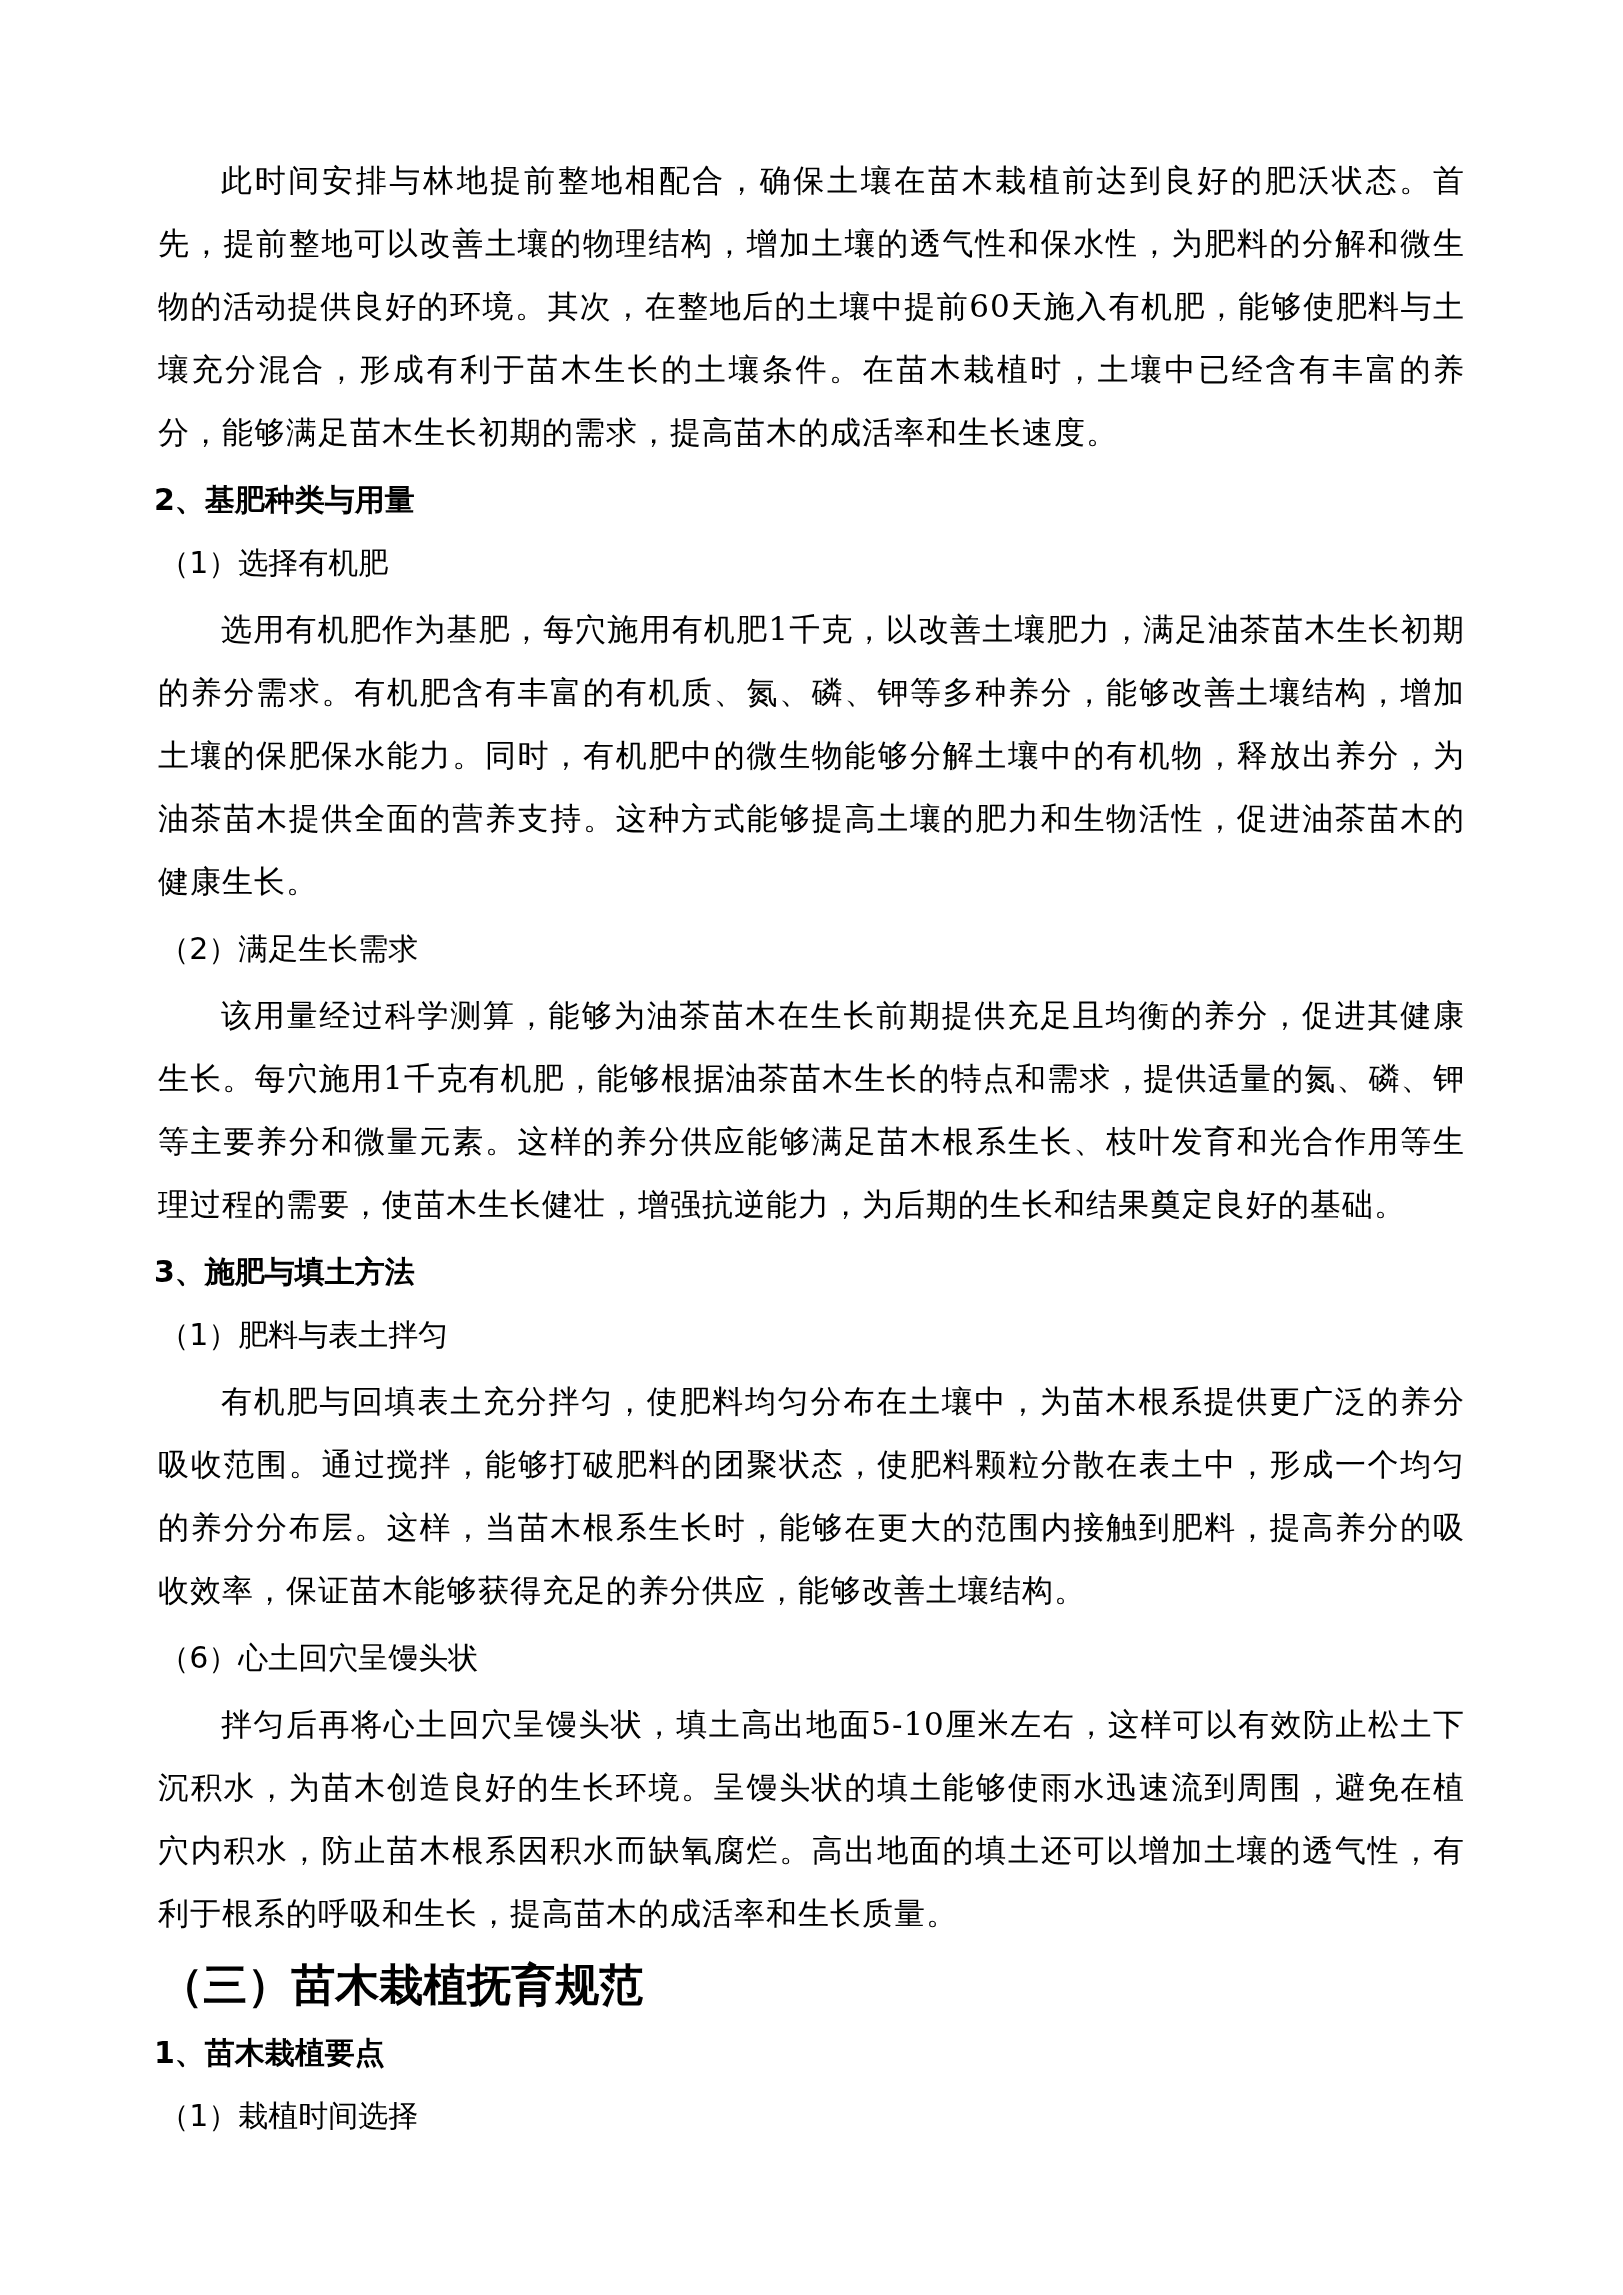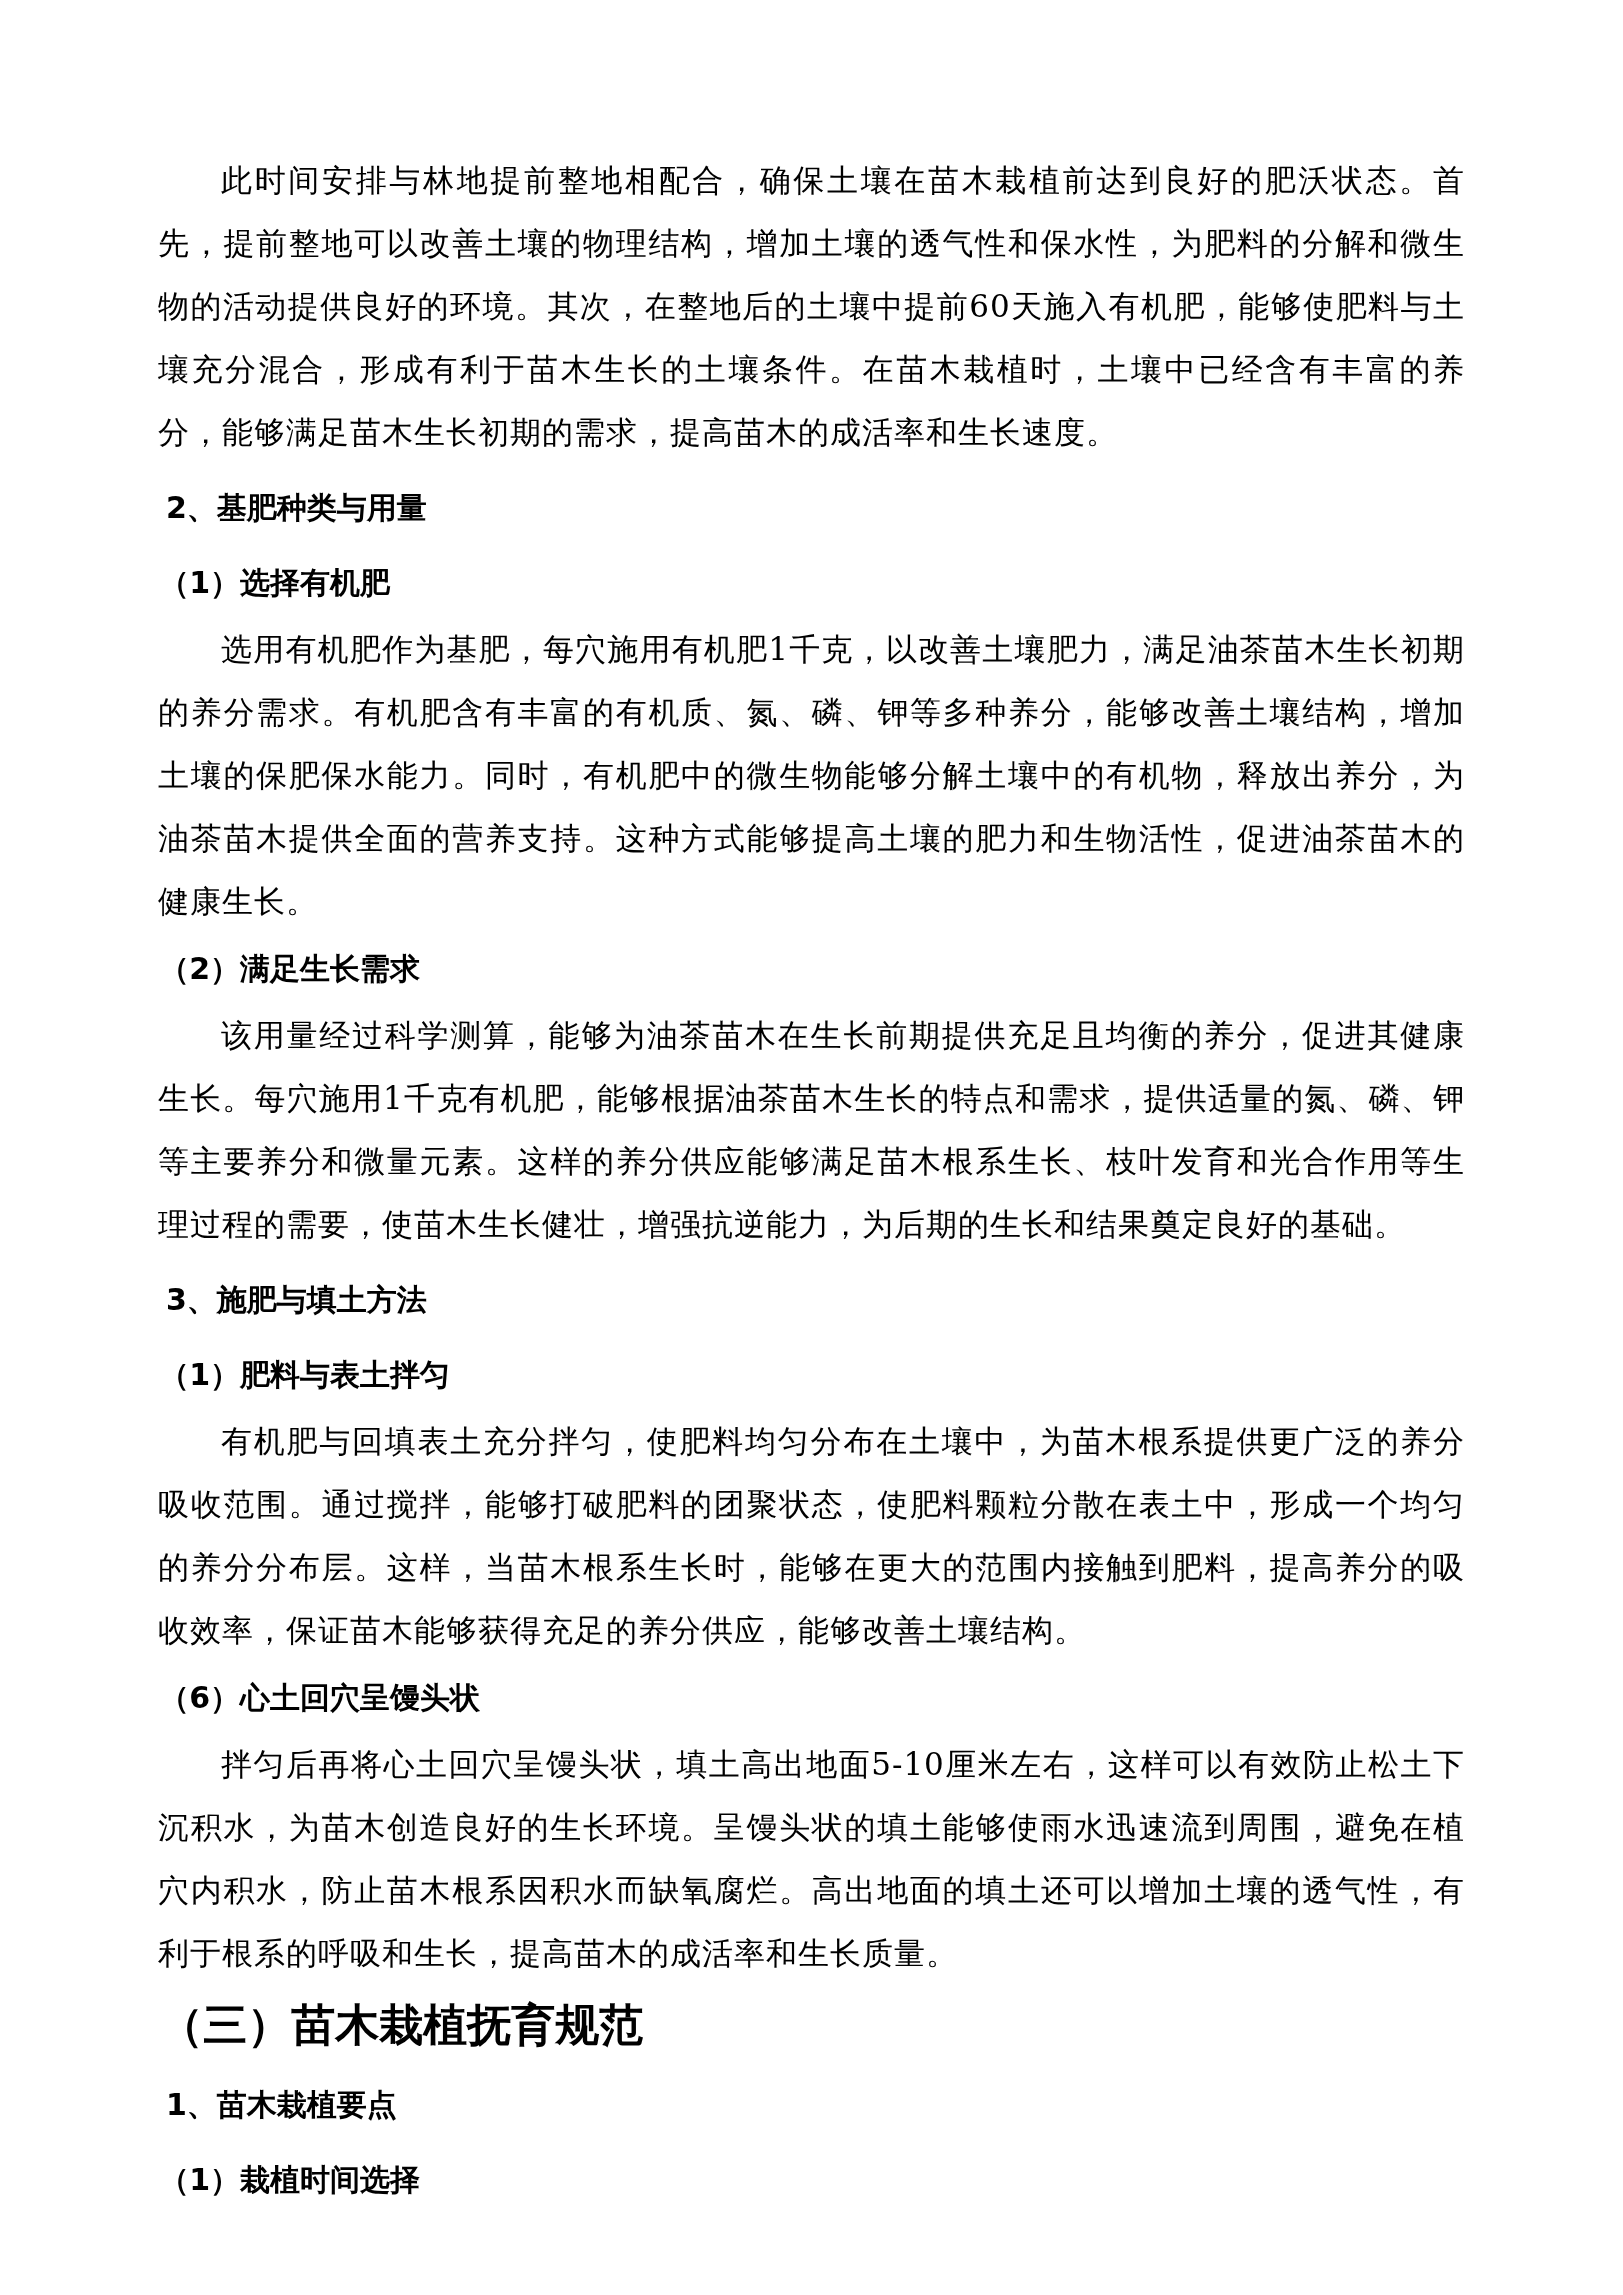--- a/index.html
+++ b/index.html
@@ -2,22 +2,22 @@
 <html style="font-size:10.5px"><head>
 <meta charset="utf-8">
 <style>
   html, body { margin: 0; padding: 0; background: #ffffff; }
   body { width: 1623px; height: 2295px; position: relative; overflow: hidden;
          font-family: "DejaVu Serif", "Liberation Serif", serif; color: #000; }
   .page { position: absolute; left: 154px; top: 145px; width: 1315px; }
   .para { font-size: 31px; line-height: 63px; text-align: justify; text-indent: 63px;
           letter-spacing: 1px; margin: 4px; }
   .h2 { font-family: "DejaVu Sans", "Liberation Sans", sans-serif; font-weight: bold;
-        font-size: 30px; line-height: 63px; margin: 12px; }
-  .h3 { font-family: "DejaVu Sans", "Liberation Sans", sans-serif; font-weight: bold;
+        font-size: 30px; line-height: 63px; margin: 0; }
+  .h3 { font-family: "DejaVu Sans", "Liberation Sans", sans-serif; font-weight: normal;
         font-size: 30px; line-height: 63px; margin: 0; padding-left: 5.2px; }
   .h1 { font-family: "DejaVu Sans", "Liberation Sans", sans-serif; font-weight: bold;
         font-size: 44px; line-height: 72px; margin: 2.6px 0 0 0; padding-left: 5.2px; }
 </style>
 </head>
 <body>
 
 <div class="page">
   <p class="para">此时间安排与林地提前整地相配合，确保土壤在苗木栽植前达到良好的肥沃状态。首先，提前整地可以改善土壤的物理结构，增加土壤的透气性和保水性，为肥料的分解和微生物的活动提供良好的环境。其次，在整地后的土壤中提前60天施入有机肥，能够使肥料与土壤充分混合，形成有利于苗木生长的土壤条件。在苗木栽植时，土壤中已经含有丰富的养分，能够满足苗木生长初期的需求，提高苗木的成活率和生长速度。</p>
   <p class="h2">2、基肥种类与用量</p>

